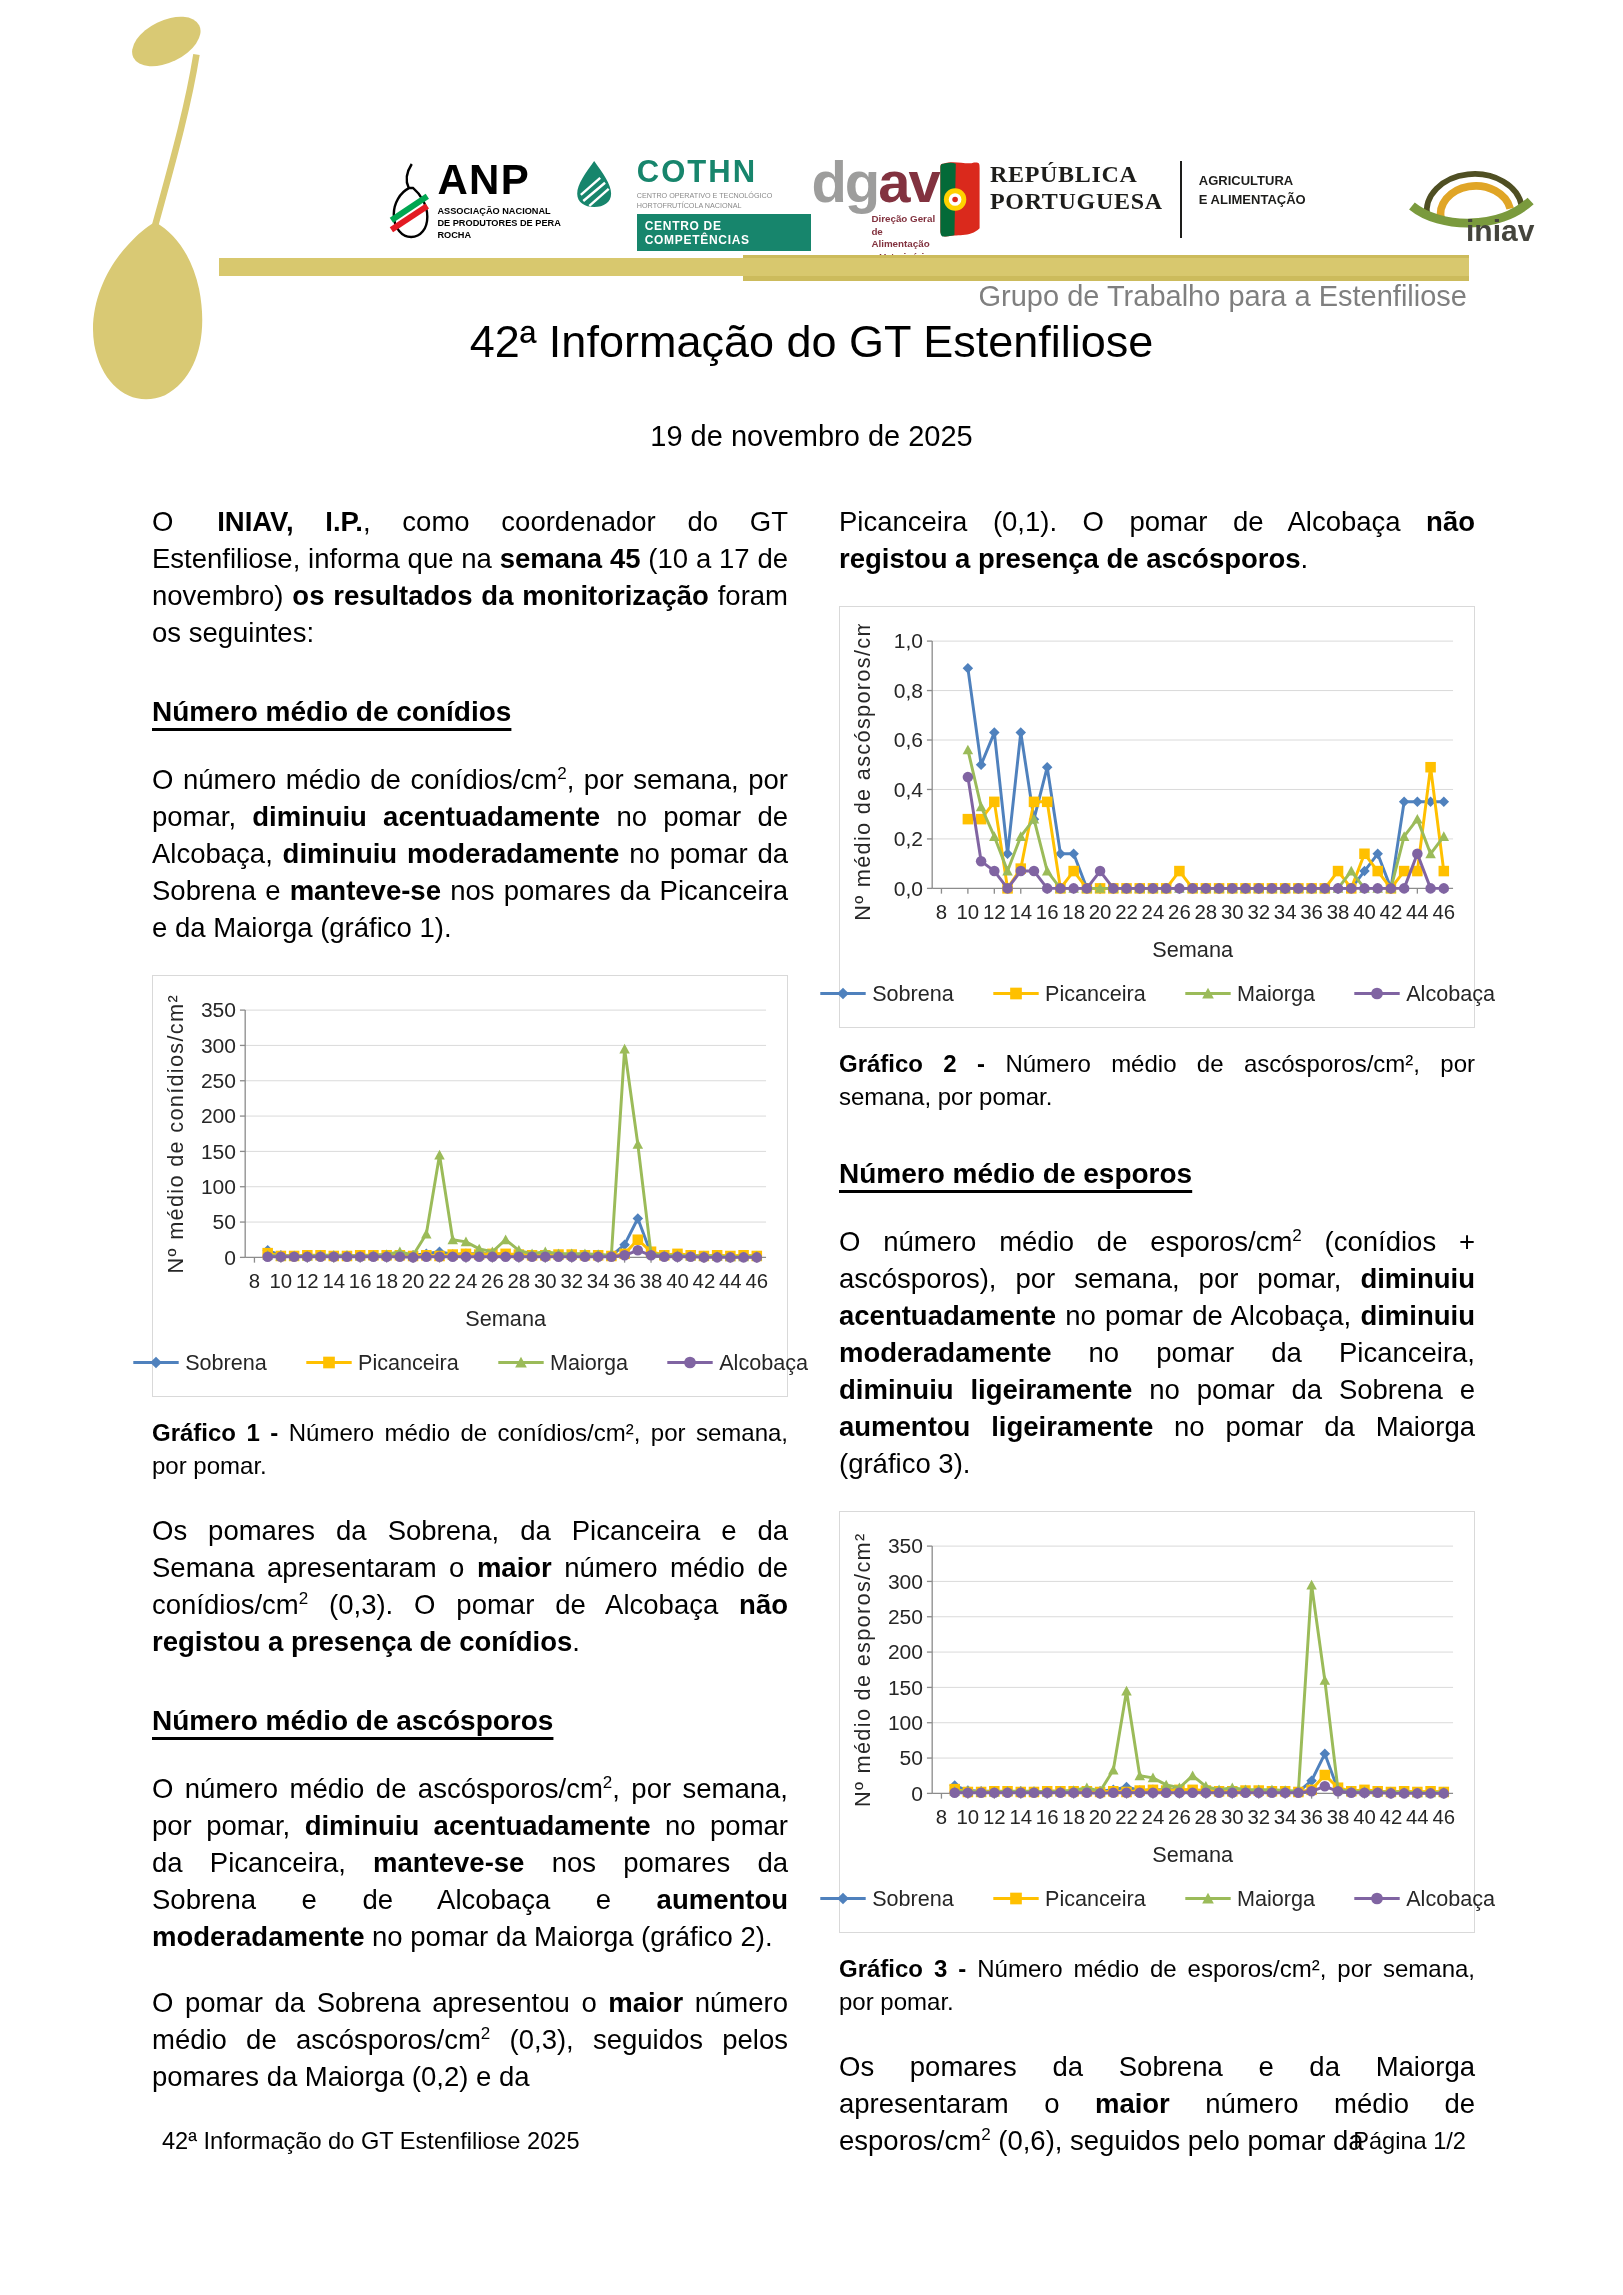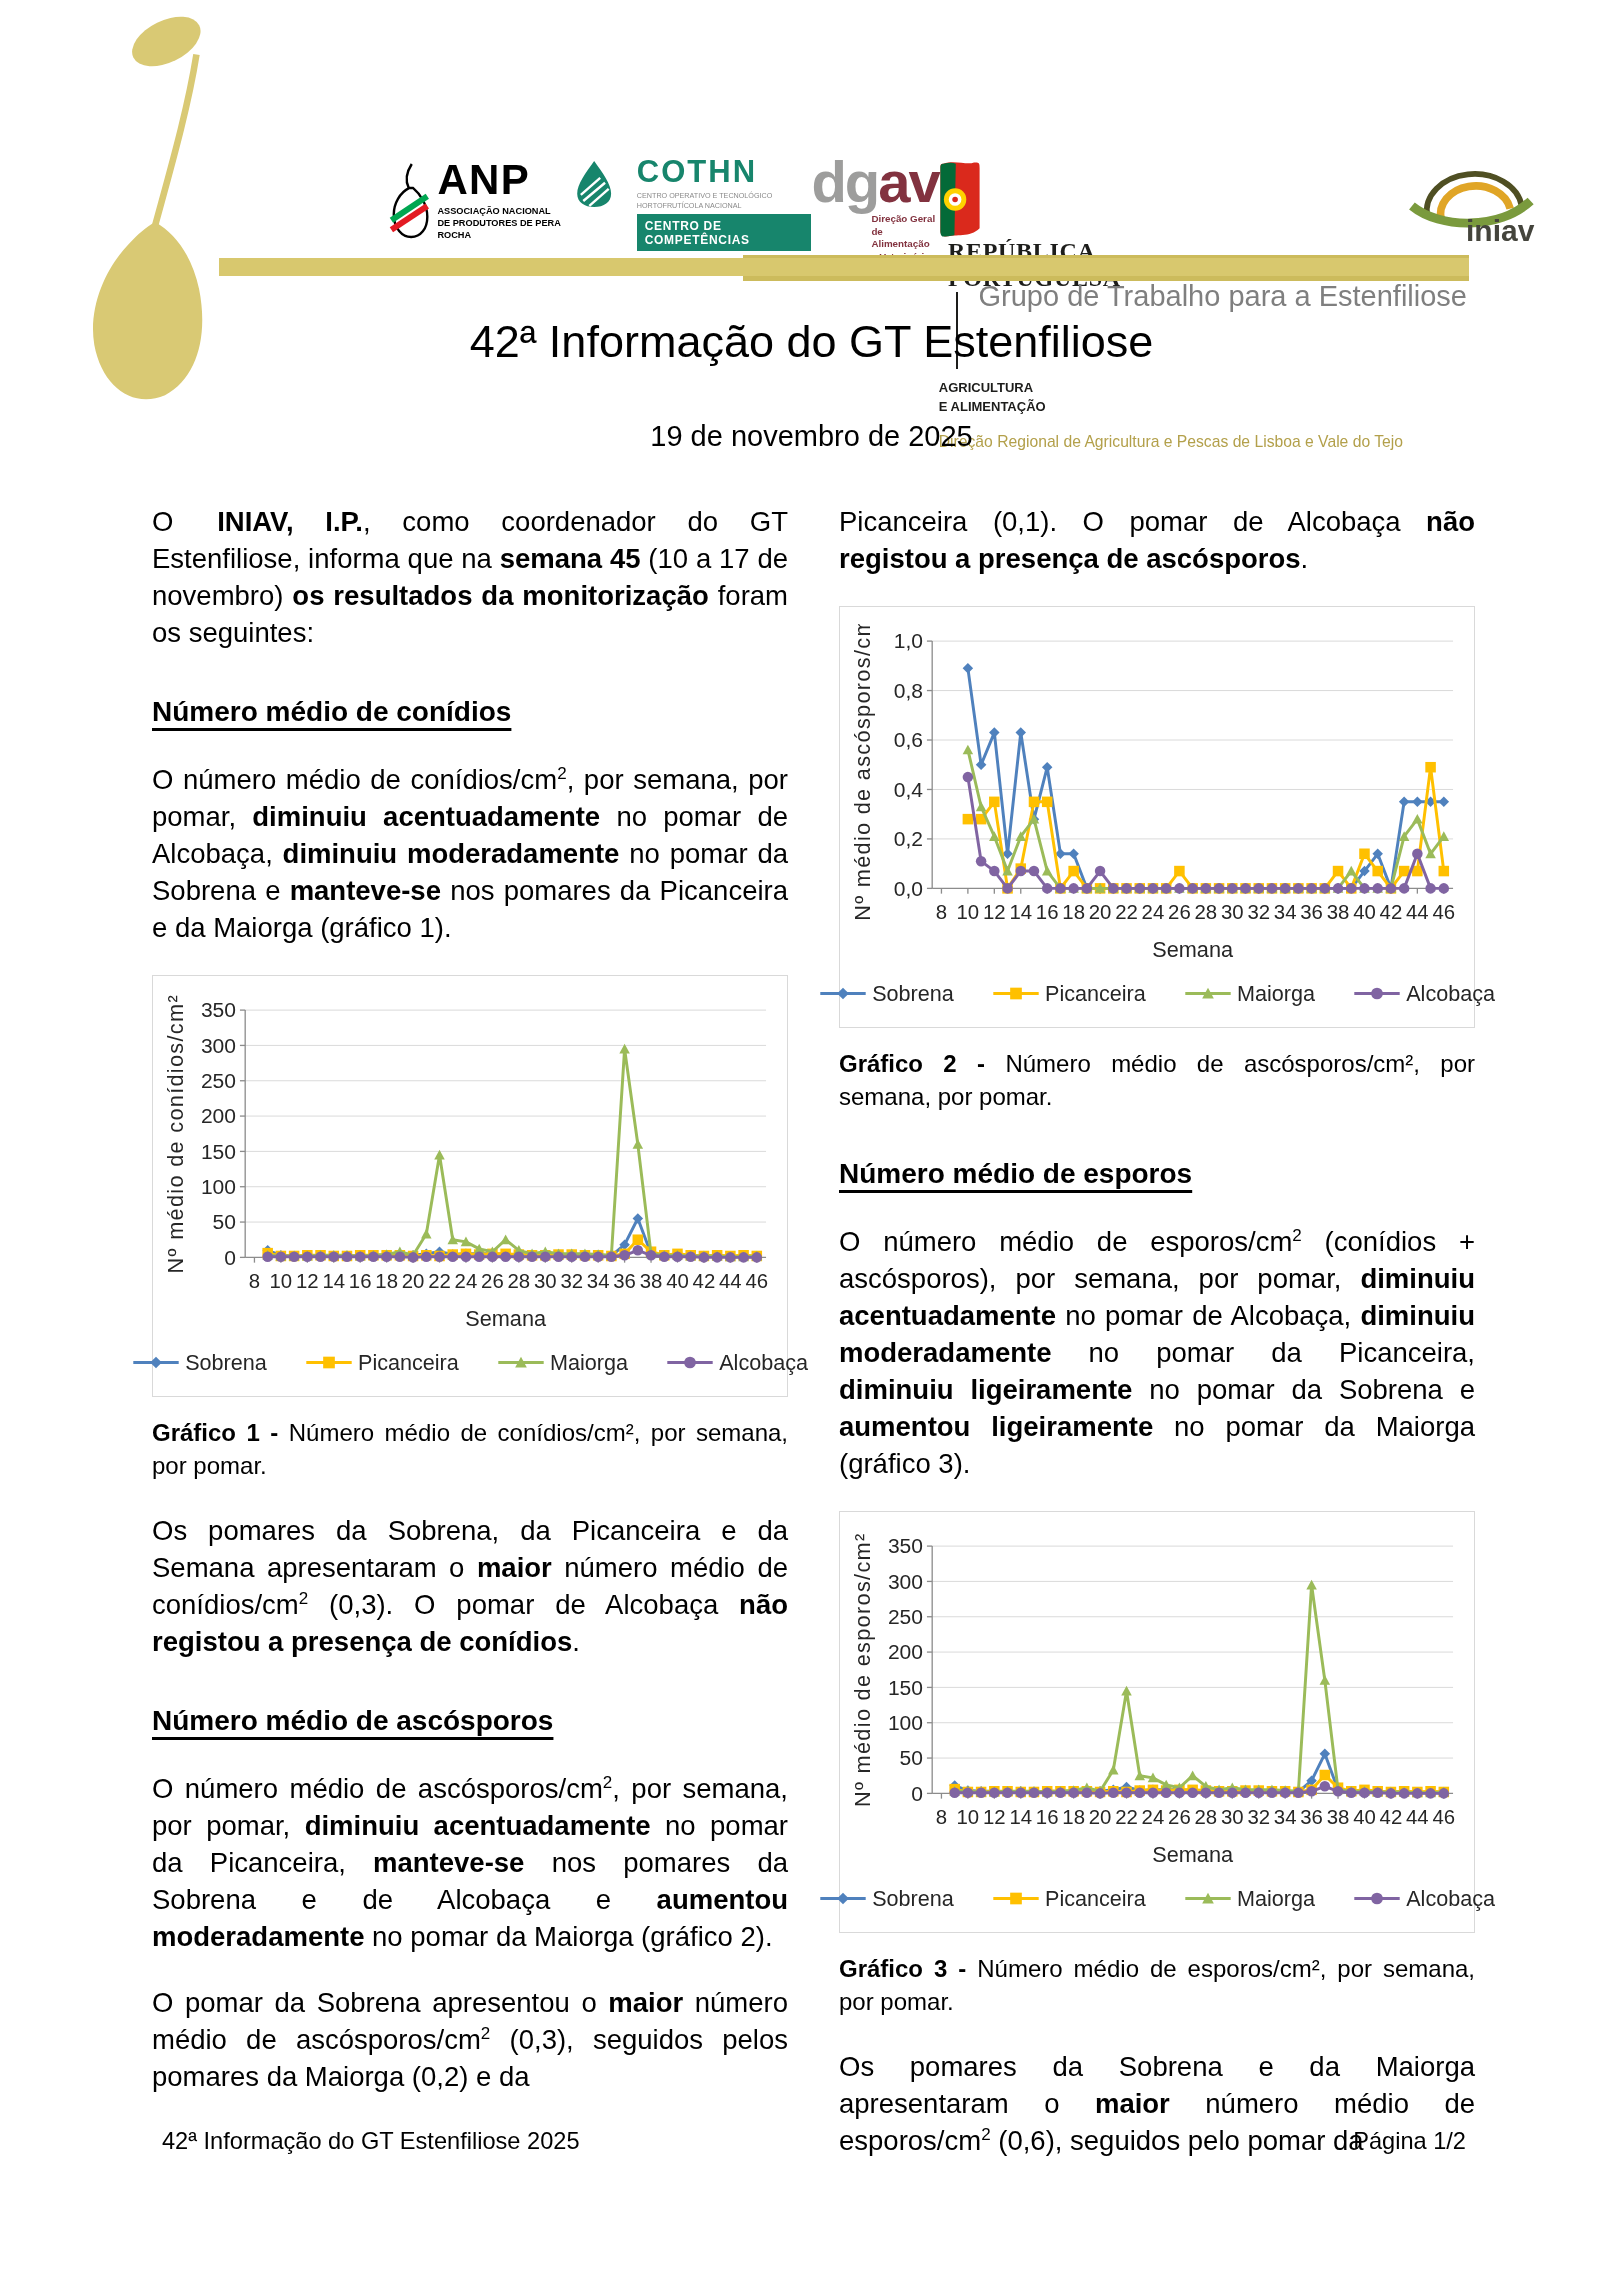--- a/index.html
+++ b/index.html
@@ -20,21 +20,21 @@
   .anp-sub{font-size:9.2px;font-weight:bold;line-height:1.3;margin-top:5.2px;color:#000;}
   .logo-cothn{display:flex;gap:24px;align-items:flex-start;}
   .cothn-acronym{font-size:31px;color:var(--teal);font-weight:bold;letter-spacing:2px;line-height:1;}
   .cothn-sub{font-size:7.2px;color:#8a8a8a;line-height:1.35;margin:3.9px 0;}
   .cothn-banner{font-size:12px;color:#fff;background:var(--teal);padding:4.6px 7.9px;letter-spacing:0.7px;display:inline-block;font-weight:bold;}
   .logo-dgav{margin-top:2.6px;}
   .dgav-word{font-size:58px;font-weight:bold;line-height:.8;letter-spacing:-2px;}
   .dgav-gray{color:#9d9d9c;} .dgav-maroon{color:var(--maroon);}
   .dgav-sub{font-size:9.8px;color:var(--maroon);font-weight:bold;margin-top:7.9px;line-height:1.3;margin-left:60px;}
   .logo-republica{margin-top:5.2px;}
-  .rep-top{display:flex;align-items:flex-start;flex-direction:column;}
+  .rep-top{display:flex;align-items:flex-start;}
   .rep-name{font-family:"Liberation Serif",serif;font-size:24px;font-weight:bold;color:#1d1d1b;line-height:1.12;letter-spacing:0.7px;margin-left:9.2px;}
   .rep-divider{width:2px;height:77px;background:#1d1d1b;margin:0 17px;}
   .rep-right{font-size:13px;font-weight:bold;color:#1d1d1b;line-height:1.45;padding-top:10.5px;}
   .rep-subtitle{font-size:15.7px;color:var(--olive);margin-top:15.7px;white-space:nowrap;}
   .logo-iniav{width:134px;}
   .iniav-name{font-size:30px;font-weight:bold;color:#44443c;margin-top:-30px;text-align:right;padding-right:2.6px;}
   .khaki-bar-right{position:absolute;left:743px;right:154px;top:255px;height:26px;background:var(--khaki-dark);}
   .khaki-bar{position:absolute;left:219px;right:154px;top:258px;height:18.3px;background:var(--khaki);}
   .workgroup{position:absolute;right:156px;top:280px;font-size:29px;color:var(--banner-gray);}
   

